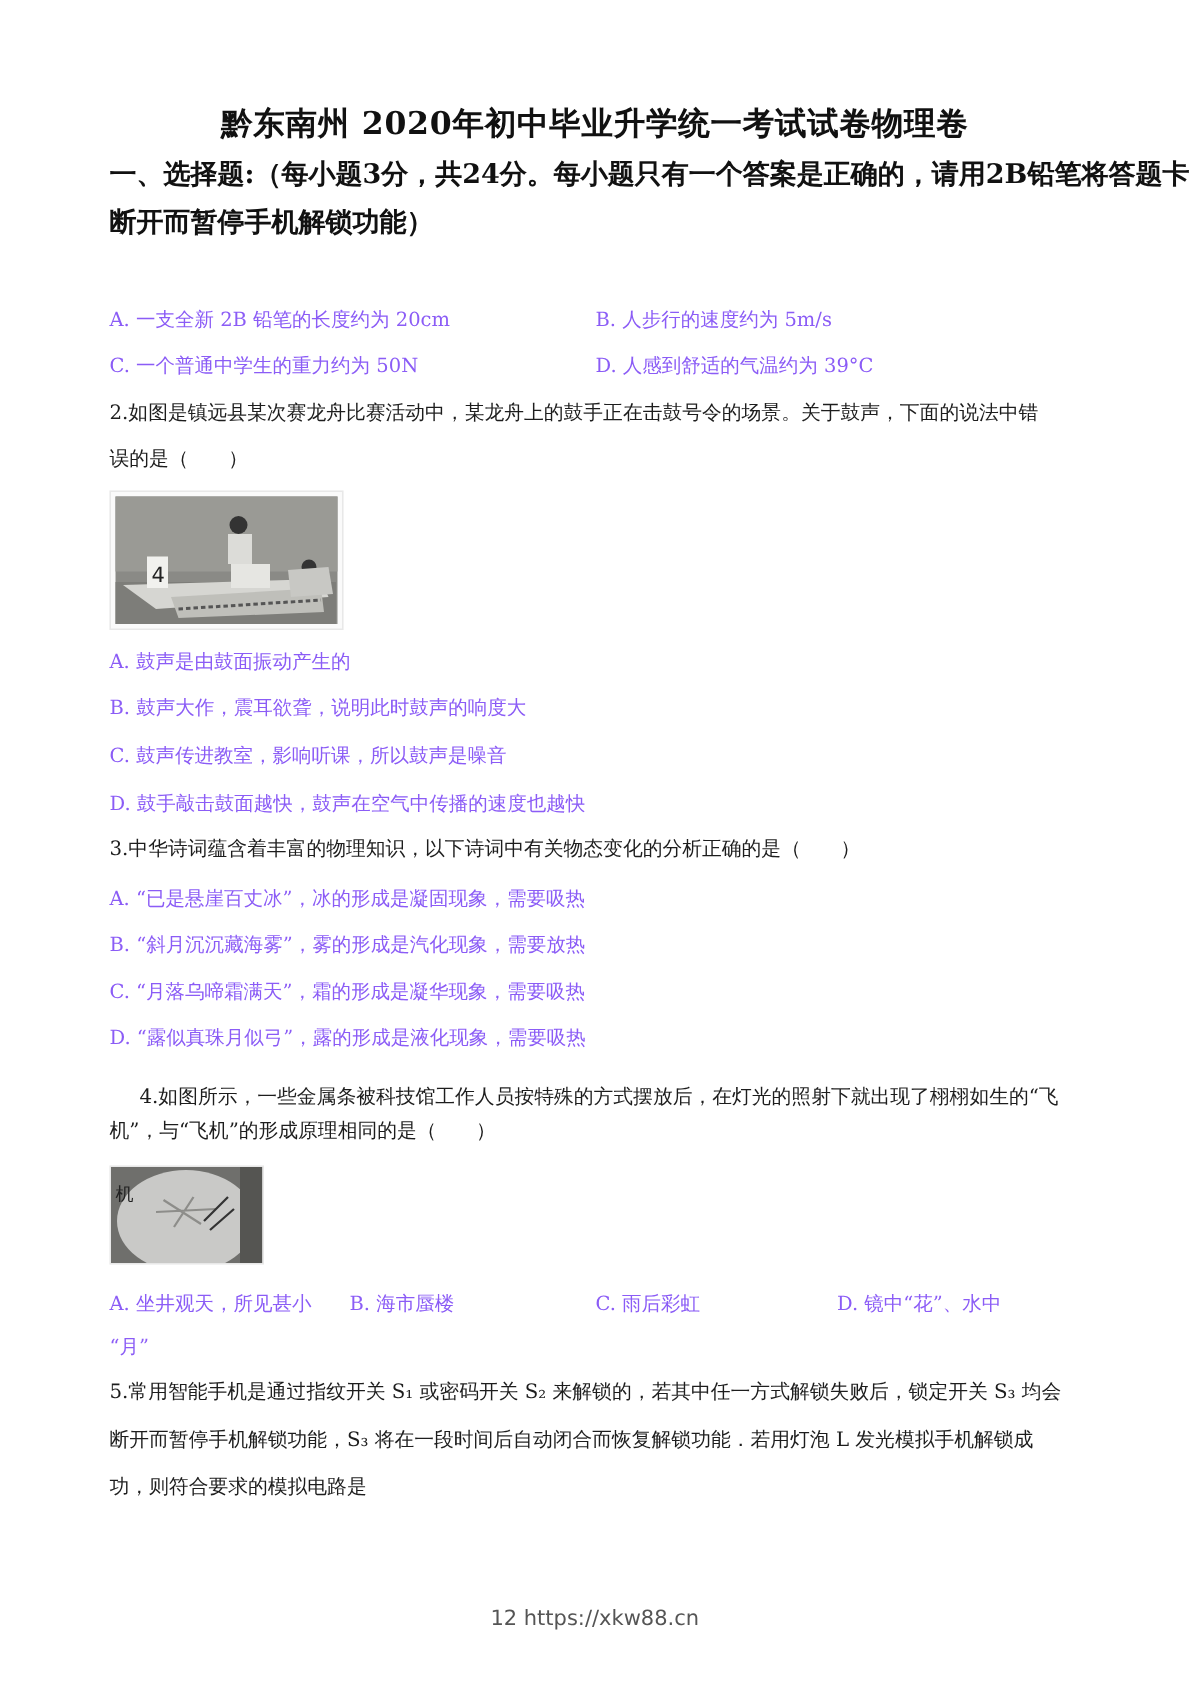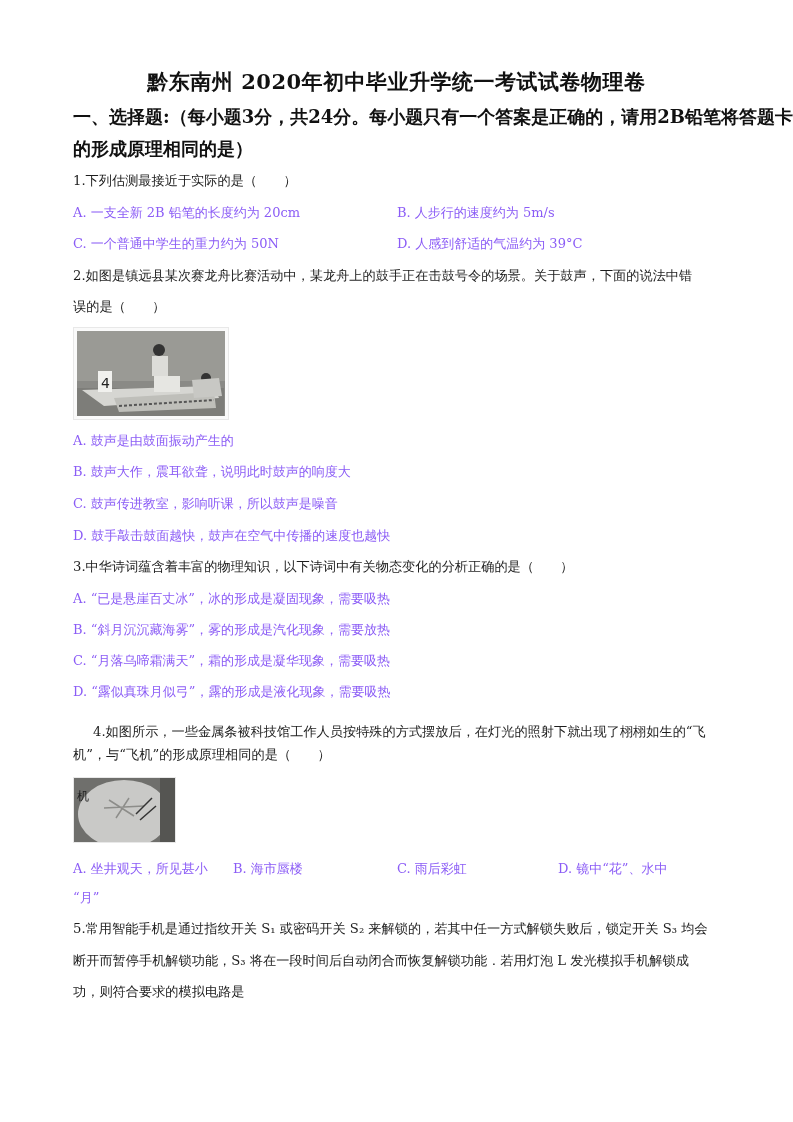--- a/index.html
+++ b/index.html
@@ -24,23 +24,22 @@
   }
 </style>
 </head>
 <body>
 
 <div class="page">
 
   <div class="title">黔东南州 2020年初中毕业升学统一考试试卷物理卷</div>
 
   <div class="line section" style="top:108px;">一、选择题:（每小题3分，共24分。每小题只有一个答案是正确的，请用2B铅笔将答题卡</div>
-  <div class="line section" style="top:140px;">的形成原理相同的是）</div>
+  <div class="line section" style="top:140px;">断开而暂停手机解锁功能）</div>
 
-  <div class="line" style="top:172px;">1.下列估测最接近于实际的是（　　）</div>
   <div class="opt" style="top:204px; left:73px;">A.  一支全新 2B 铅笔的长度约为 20cm</div>
   <div class="opt" style="top:204px; left:397px;">B.  人步行的速度约为 5m/s</div>
   <div class="opt" style="top:235px; left:73px;">C.  一个普通中学生的重力约为 50N</div>
   <div class="opt" style="top:235px; left:397px;">D.  人感到舒适的气温约为 39°C</div>
 
   <div class="line" style="top:267px;">2.如图是镇远县某次赛龙舟比赛活动中，某龙舟上的鼓手正在击鼓号令的场景。关于鼓声，下面的说法中错</div>
   <div class="line" style="top:298px;">误的是（　　）</div>
 
   <div class="figure" style="top:327px; left:73px; width:154px; height:91px;">
     <svg width="154" height="91" viewBox="0 0 154 91">
@@ -88,13 +87,14 @@
   <div class="opt" style="top:860px; left:73px;">A.  坐井观天，所见甚小</div>
   <div class="opt" style="top:860px; left:233px;">B.  海市蜃楼</div>
   <div class="opt" style="top:860px; left:397px;">C.  雨后彩虹</div>
   <div class="opt" style="top:860px; left:558px;">D.  镜中“花”、水中</div>
   <div class="opt" style="top:889px; left:73px;">“月”</div>
 
   <div class="line" style="top:920px;">5.常用智能手机是通过指纹开关 S₁ 或密码开关 S₂ 来解锁的，若其中任一方式解锁失败后，锁定开关 S₃ 均会</div>
   <div class="line" style="top:952px;">断开而暂停手机解锁功能，S₃ 将在一段时间后自动闭合而恢复解锁功能．若用灯泡 L 发光模拟手机解锁成</div>
   <div class="line" style="top:983px;">功，则符合要求的模拟电路是</div>
 
+  <div class="footer">12 https://xkw88.cn</div>
 </div>
 
 </body></html>

